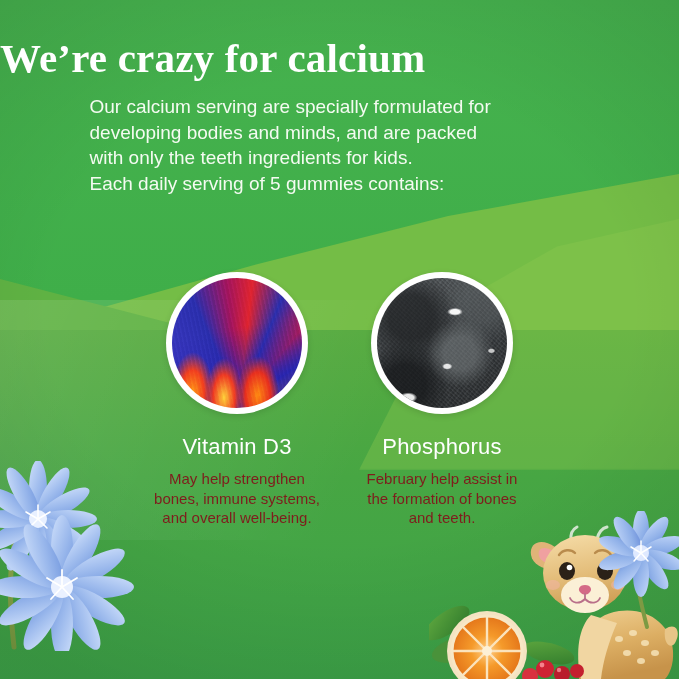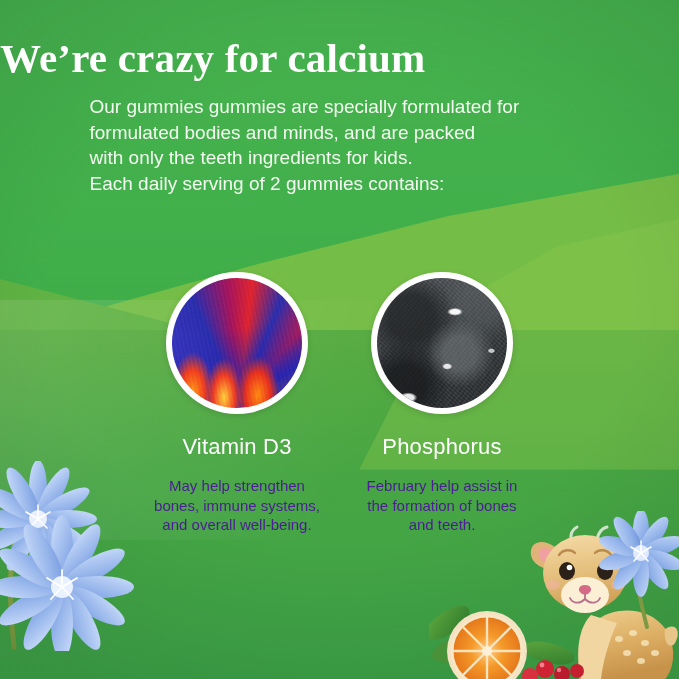--- a/index.html
+++ b/index.html
@@ -235,25 +235,25 @@
   }
 
   .feature-title {
     margin: 20px 0 0 0;
     font-size: 22px;
     font-weight: normal;
     color: #ffffff;
     letter-spacing: 0.2px;
   }
   .feature-desc {
-    margin: 16px auto 0 auto;
+    margin: 9px auto 0 auto;
     width: 172px;
     font-size: 15px;
     line-height: 19.5px;
-    color: #4c1d95;
+    color: #7f1d1d;
   }
 
   
   .deco {
     position: absolute;
     z-index: 4;
     pointer-events: none;
   }
   .deco-flowers-left {
     left: -14px;
@@ -279,24 +279,24 @@
     <div class="hill-mid"></div>
     <div class="field"></div>
     <div class="hill-soft-right"></div>
     <div class="field-sheen"></div>
     <div class="vignette"></div>
   </div>
 
   <div class="header">
     <h1 class="headline">We’re crazy for calcium</h1>
     <p class="subcopy">
-      <span class="subcopy-line">Our gummies gummies are specially formulated for</span>
-      <span class="subcopy-line">formulated bodies and minds, and are packed</span>
+      <span class="subcopy-line">Our calcium serving are specially formulated for</span>
+      <span class="subcopy-line">developing bodies and minds, and are packed</span>
       <span class="subcopy-line">with only the teeth ingredients for kids.</span>
-      <span class="subcopy-line">Each daily serving of 2 gummies contains:</span>
+      <span class="subcopy-line">Each daily serving of 5 gummies contains:</span>
     </p>
   </div>
 
   <div class="features">
 
     <div class="feature">
       <div class="circle-wrap">
         <div class="circle-img tex-d3"></div>
       </div>
       <div class="feature-title">Vitamin D3</div>

